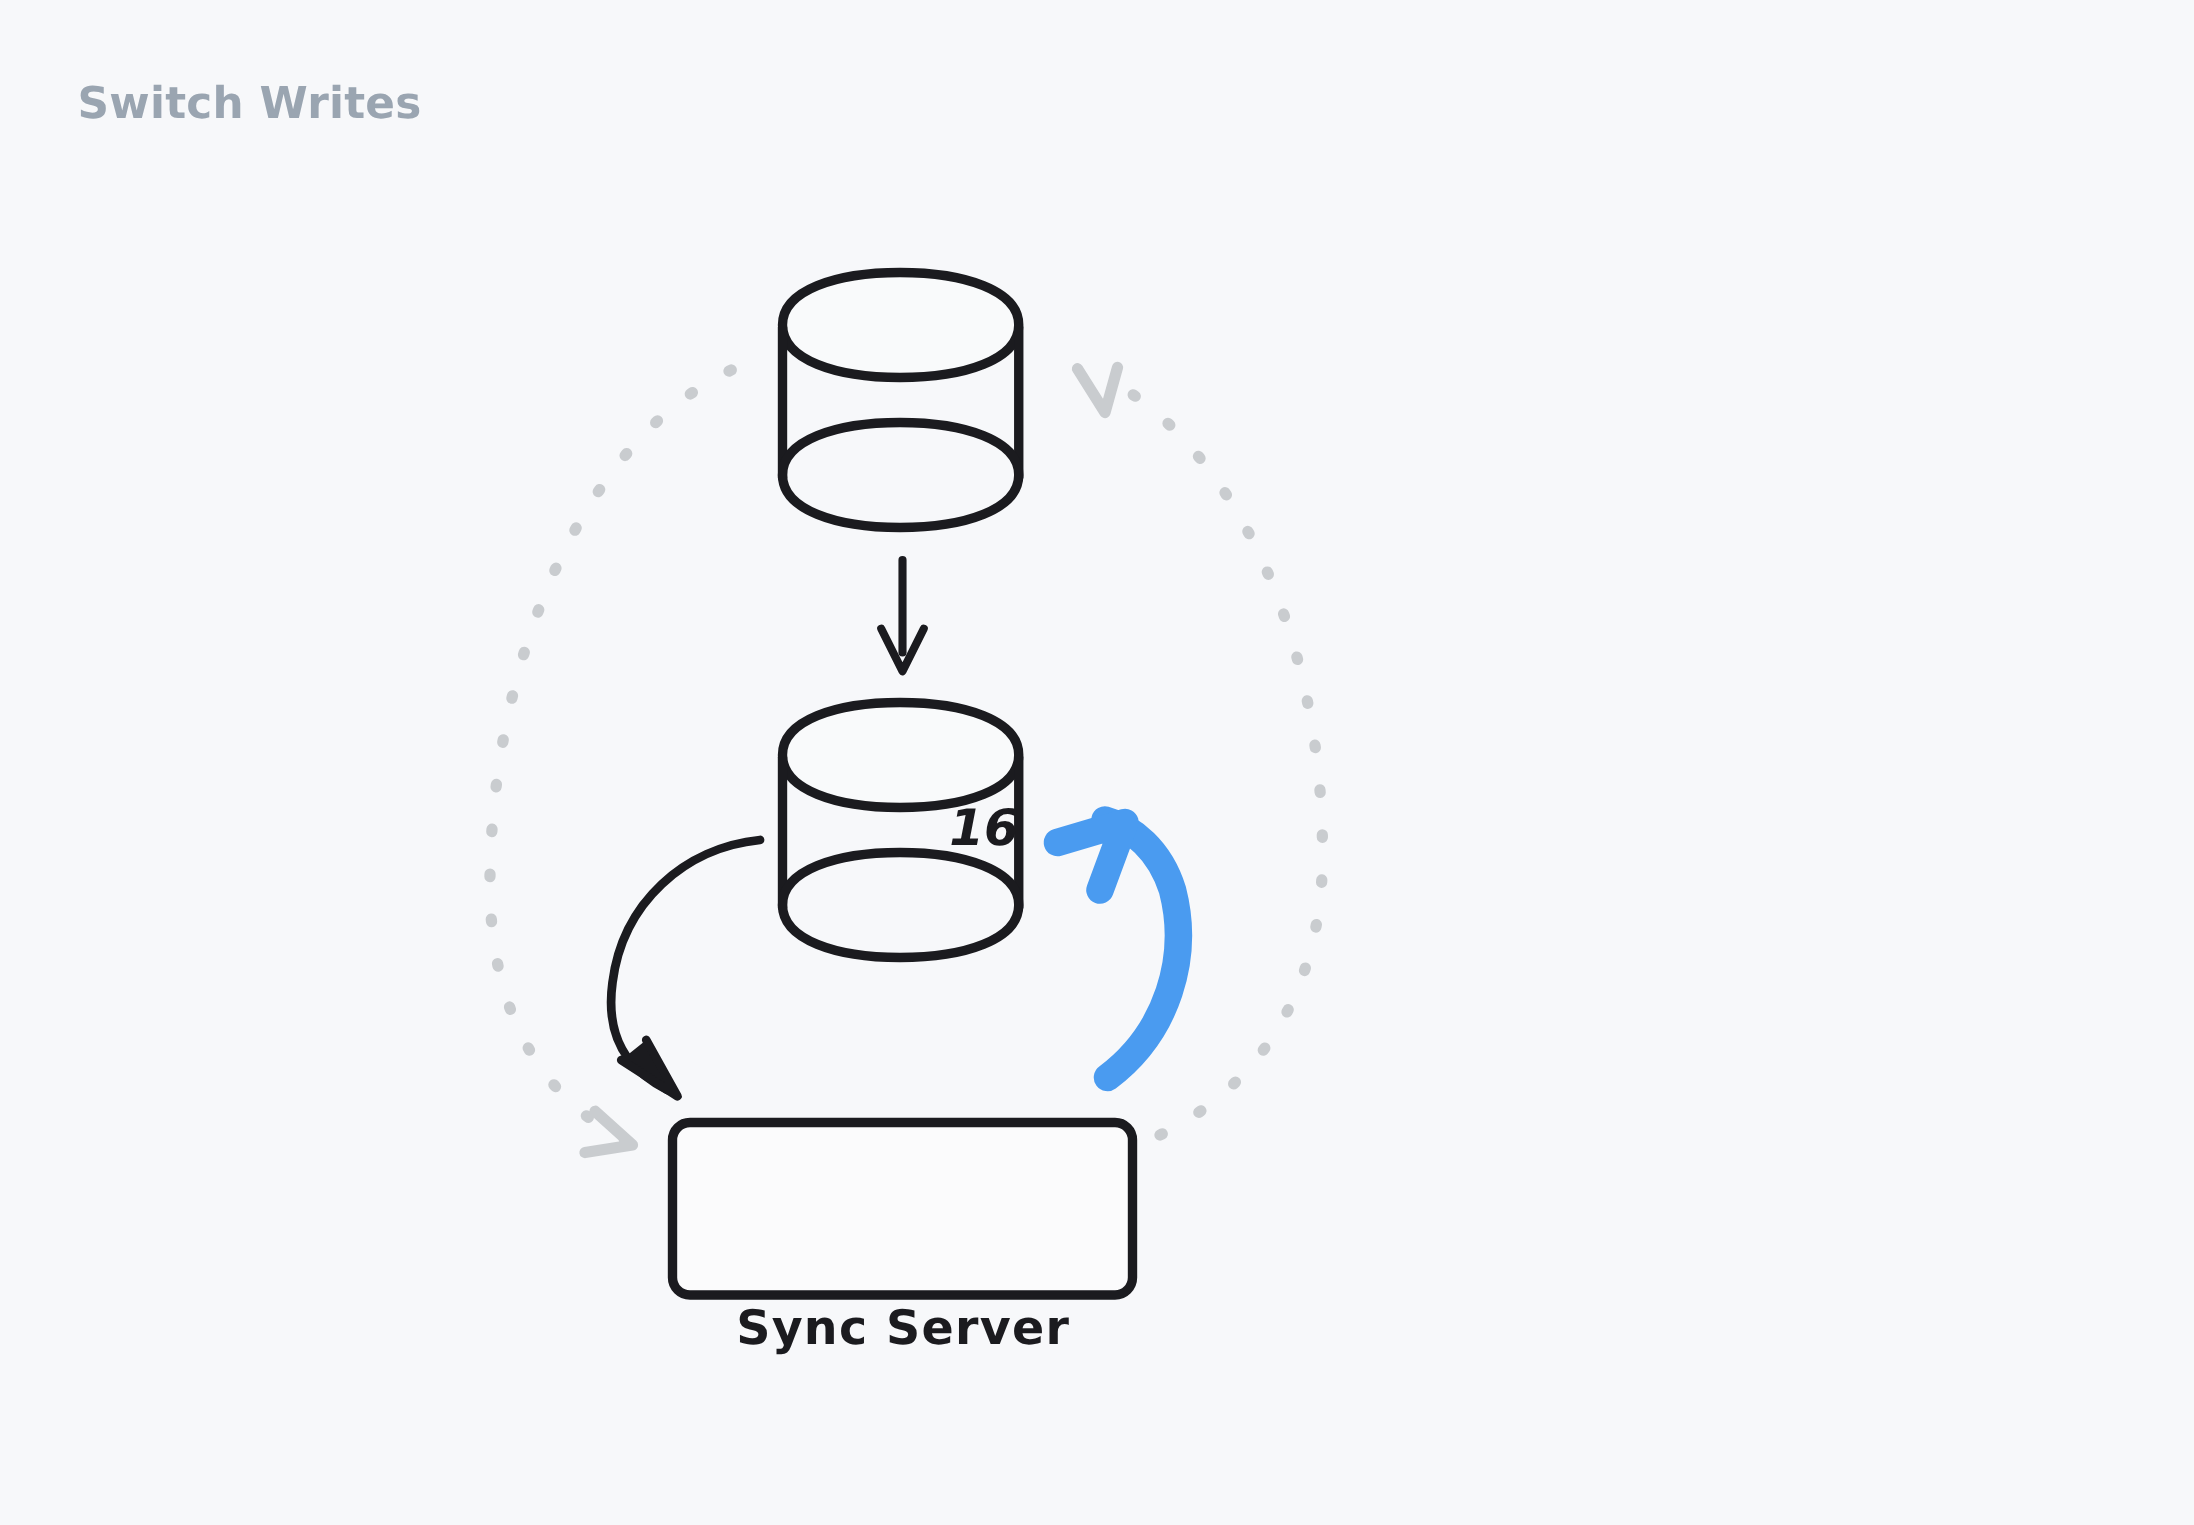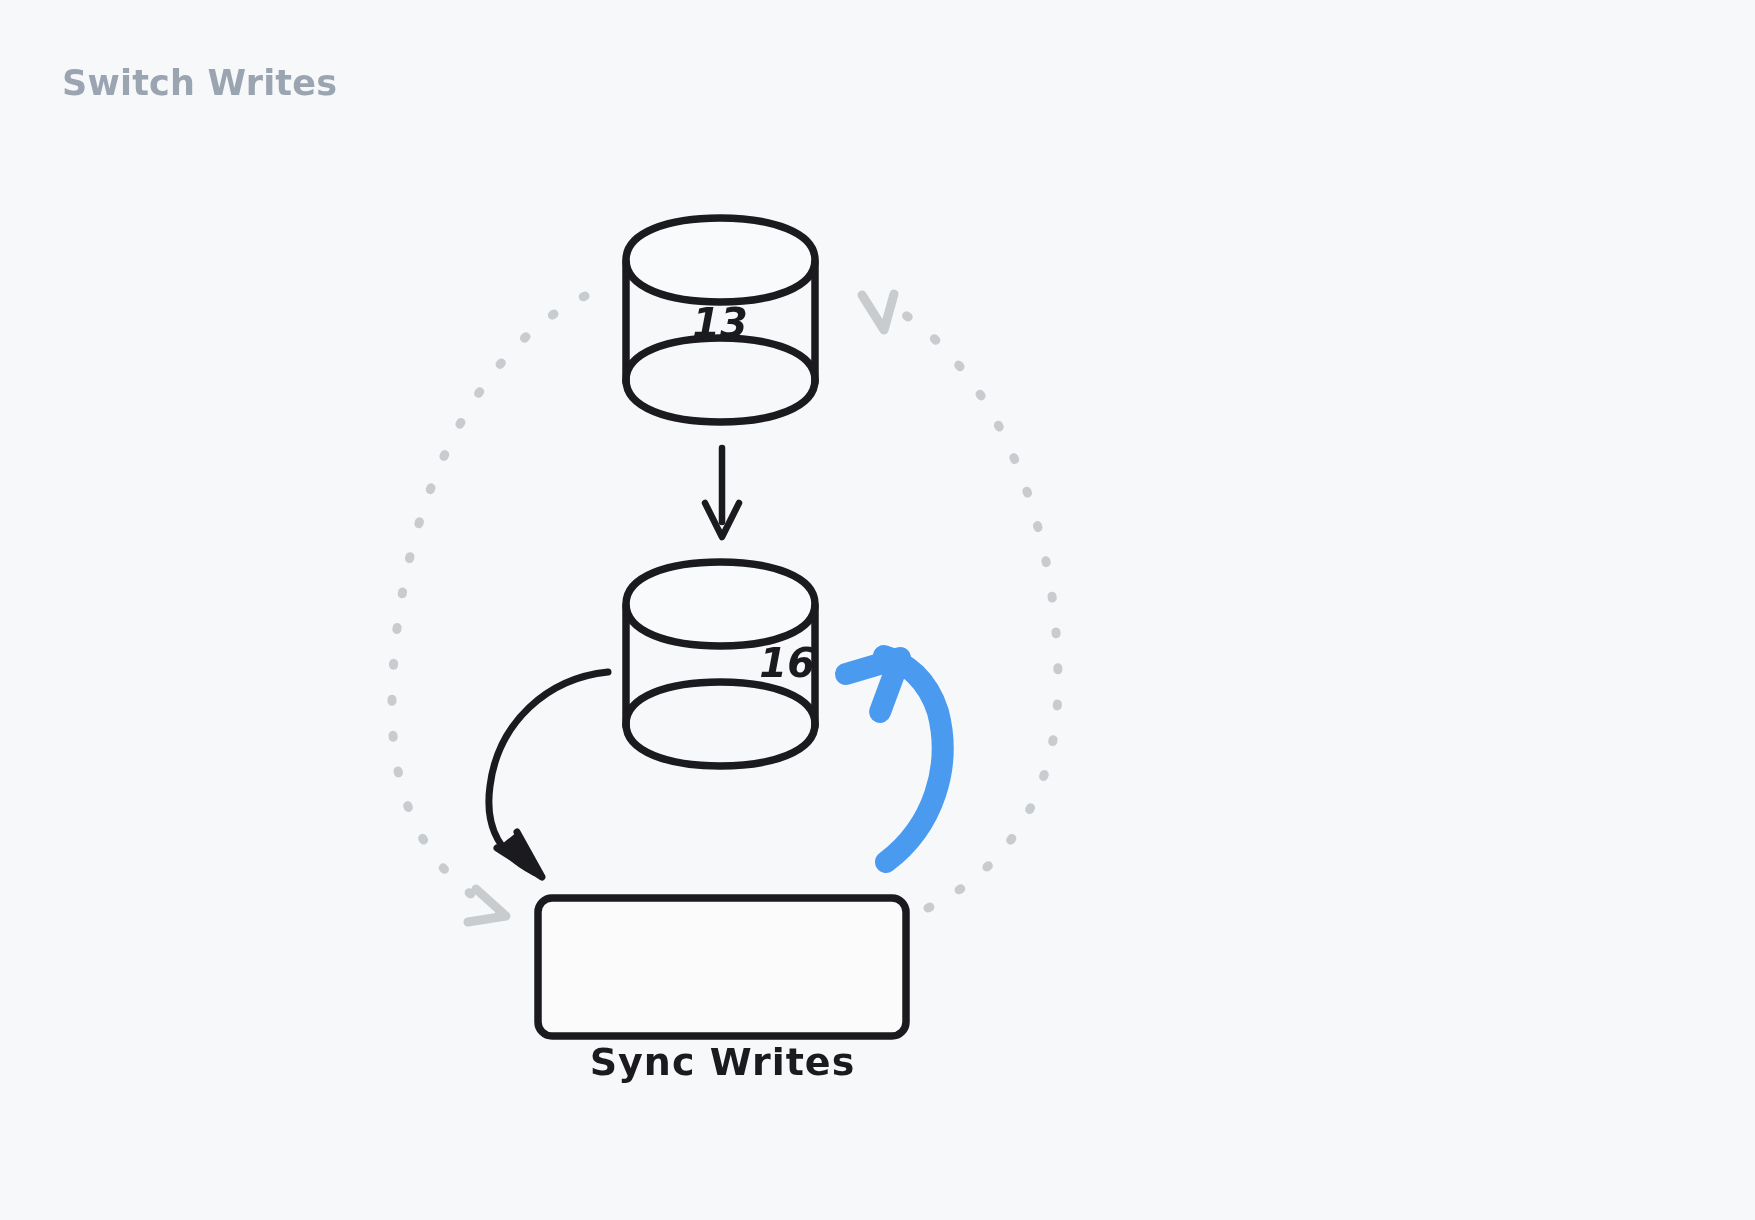--- a/index.html
+++ b/index.html
@@ -139,19 +139,18 @@
                C 928 680, 906 662, 884 656" fill="none" stroke="#4a9bf0" stroke-width="22" stroke-linecap="round"></path>
       <path d="M 846 674 L 900 658 L 880 712" fill="none" stroke="#4a9bf0" stroke-width="22" stroke-linecap="round" stroke-linejoin="round"></path>
     </g>
 
     <g>
       <rect x="538" y="898" width="368" height="138" rx="14" ry="14" fill="#fbfbfc" stroke="#1b1b1f" stroke-width="7.5" stroke-linejoin="round"></rect>
     </g>
 
   </svg>
 
-  <div class="node-label" id="label-db-top">13</div>
 
   <div class="node-label" id="label-db-mid">16</div>
 
-  <div class="node-label" id="label-sync-server">Sync Writes</div>
+  <div class="node-label" id="label-sync-server">Sync Server</div>
 
 </div>
 
 </body></html>

